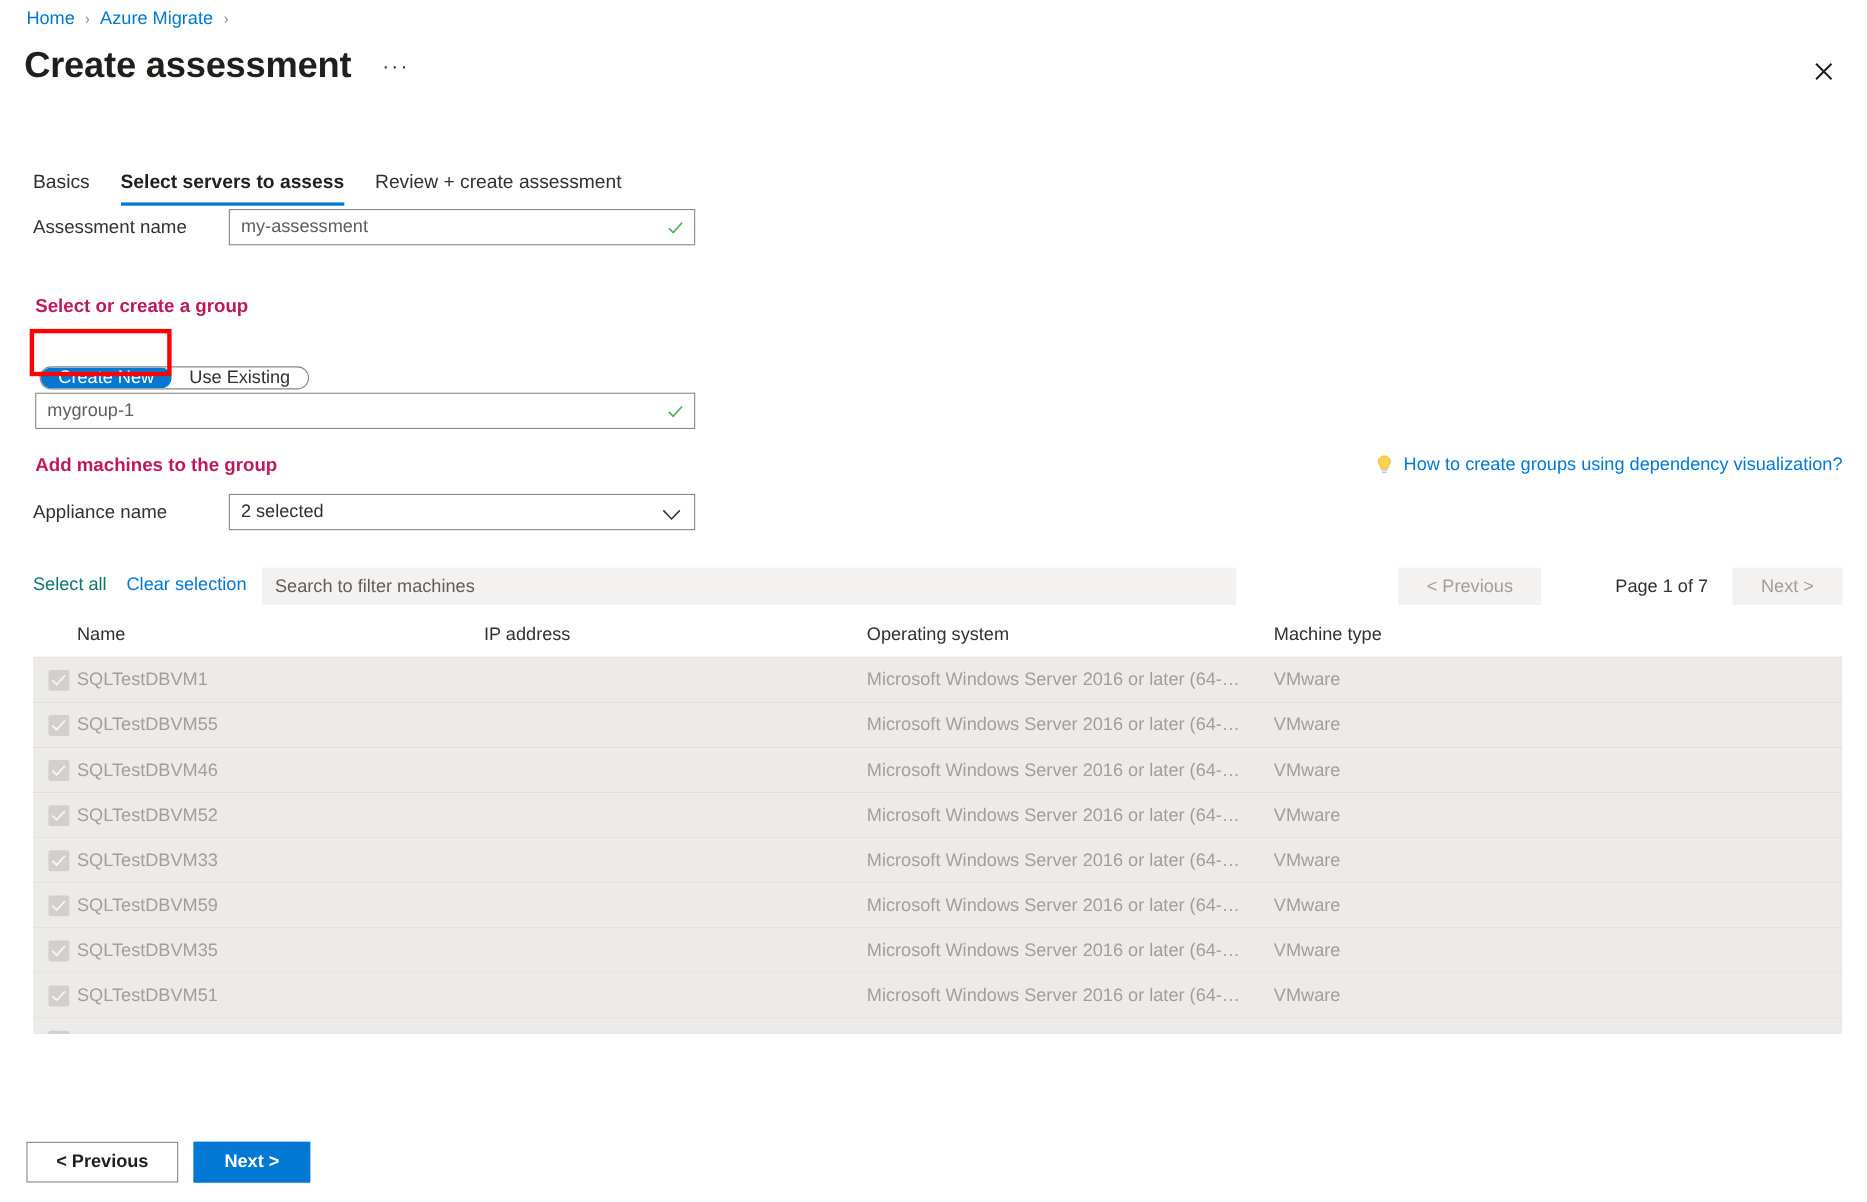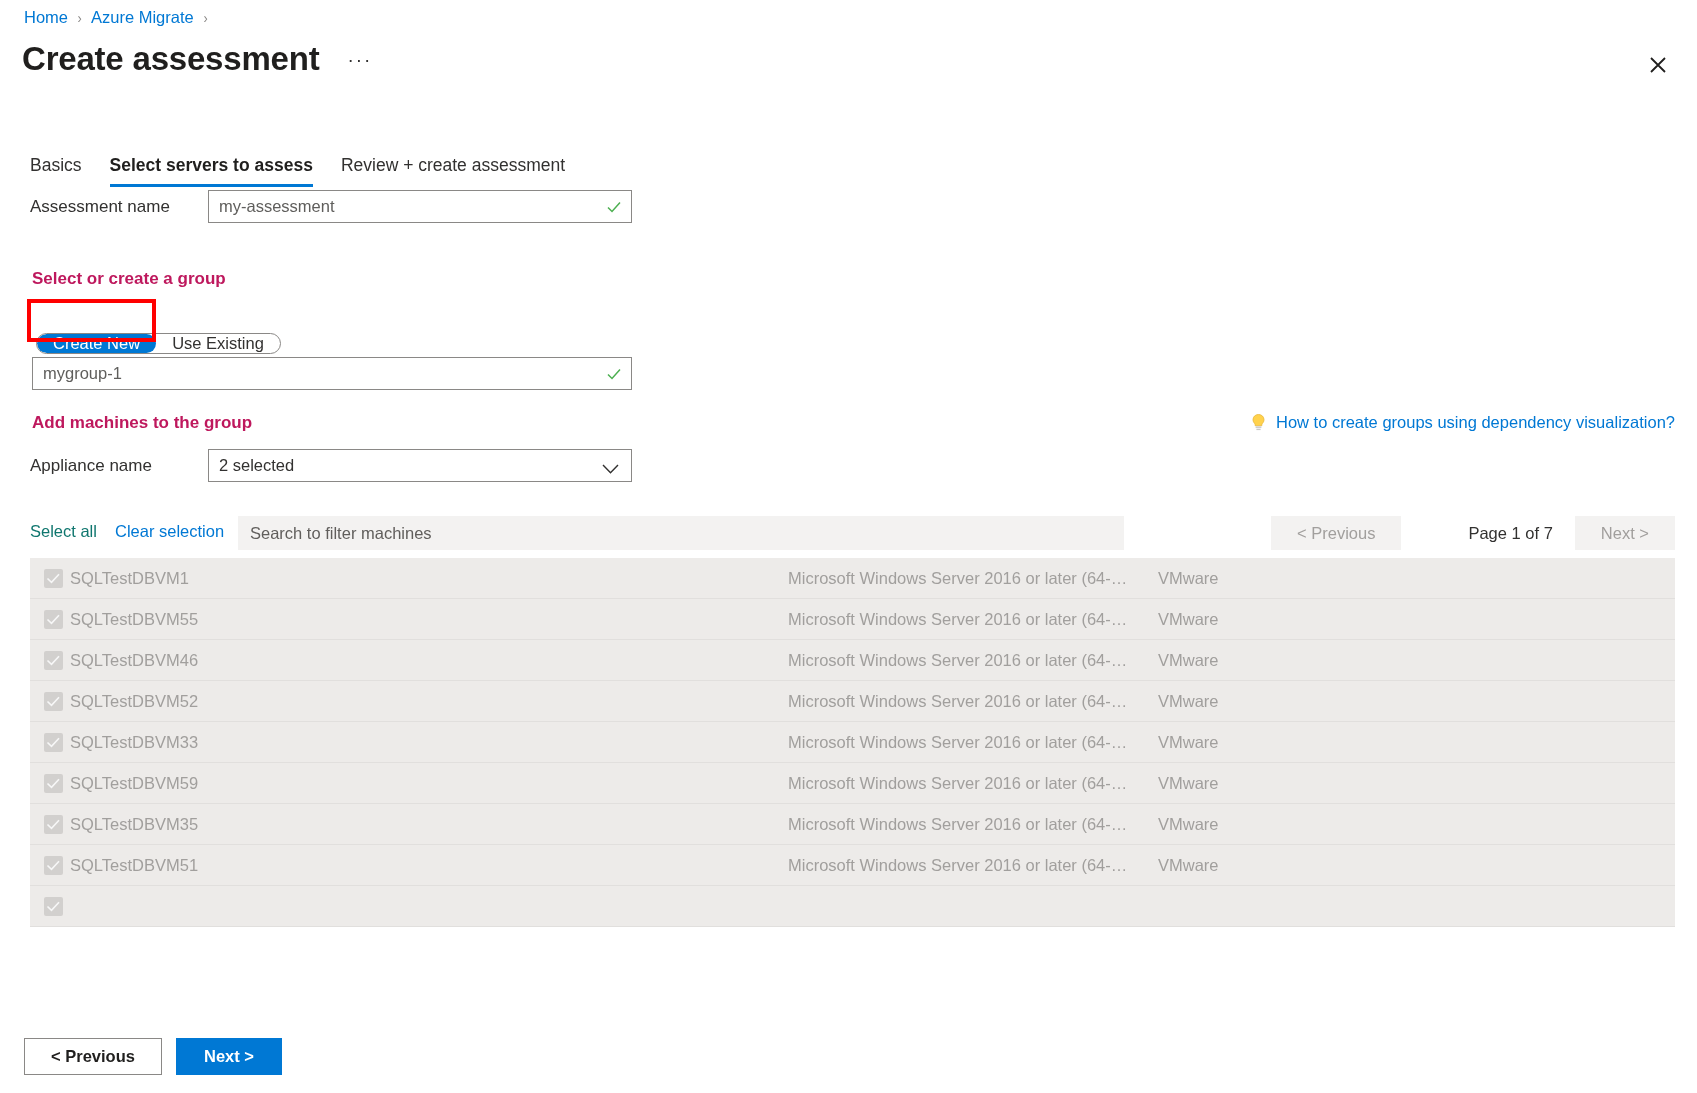--- a/index.html
+++ b/index.html
@@ -484,20 +484,27 @@
     <span class="ph">Search to filter machines</span>
   </div>
   <div class="pager">
     <div class="pg-btn">&lt; Previous</div>
     <div class="pg-label">Page 1 of 7</div>
     <div class="pg-btn">Next &gt;</div>
   </div>
 </div>
 
 <div class="table">
+  <div class="thead">
+    <div class="c-check"></div>
+    <div class="th c-name">Name</div>
+    <div class="th c-ip">IP address</div>
+    <div class="th c-os">Operating system</div>
+    <div class="th c-type">Machine type</div>
+  </div>
 
   <div class="row">
     <div class="c-check">
       <div class="chk">
           <svg width="15" height="13" viewBox="0 0 15 13">
             <path d="M1.5 6.5 L5.5 10.3 L13 2.2" stroke="#f7f7f7" stroke-width="1.6" fill="none"></path>
           </svg>
         </div>
     </div>
     <div class="cell c-name">SQLTestDBVM1</div>

